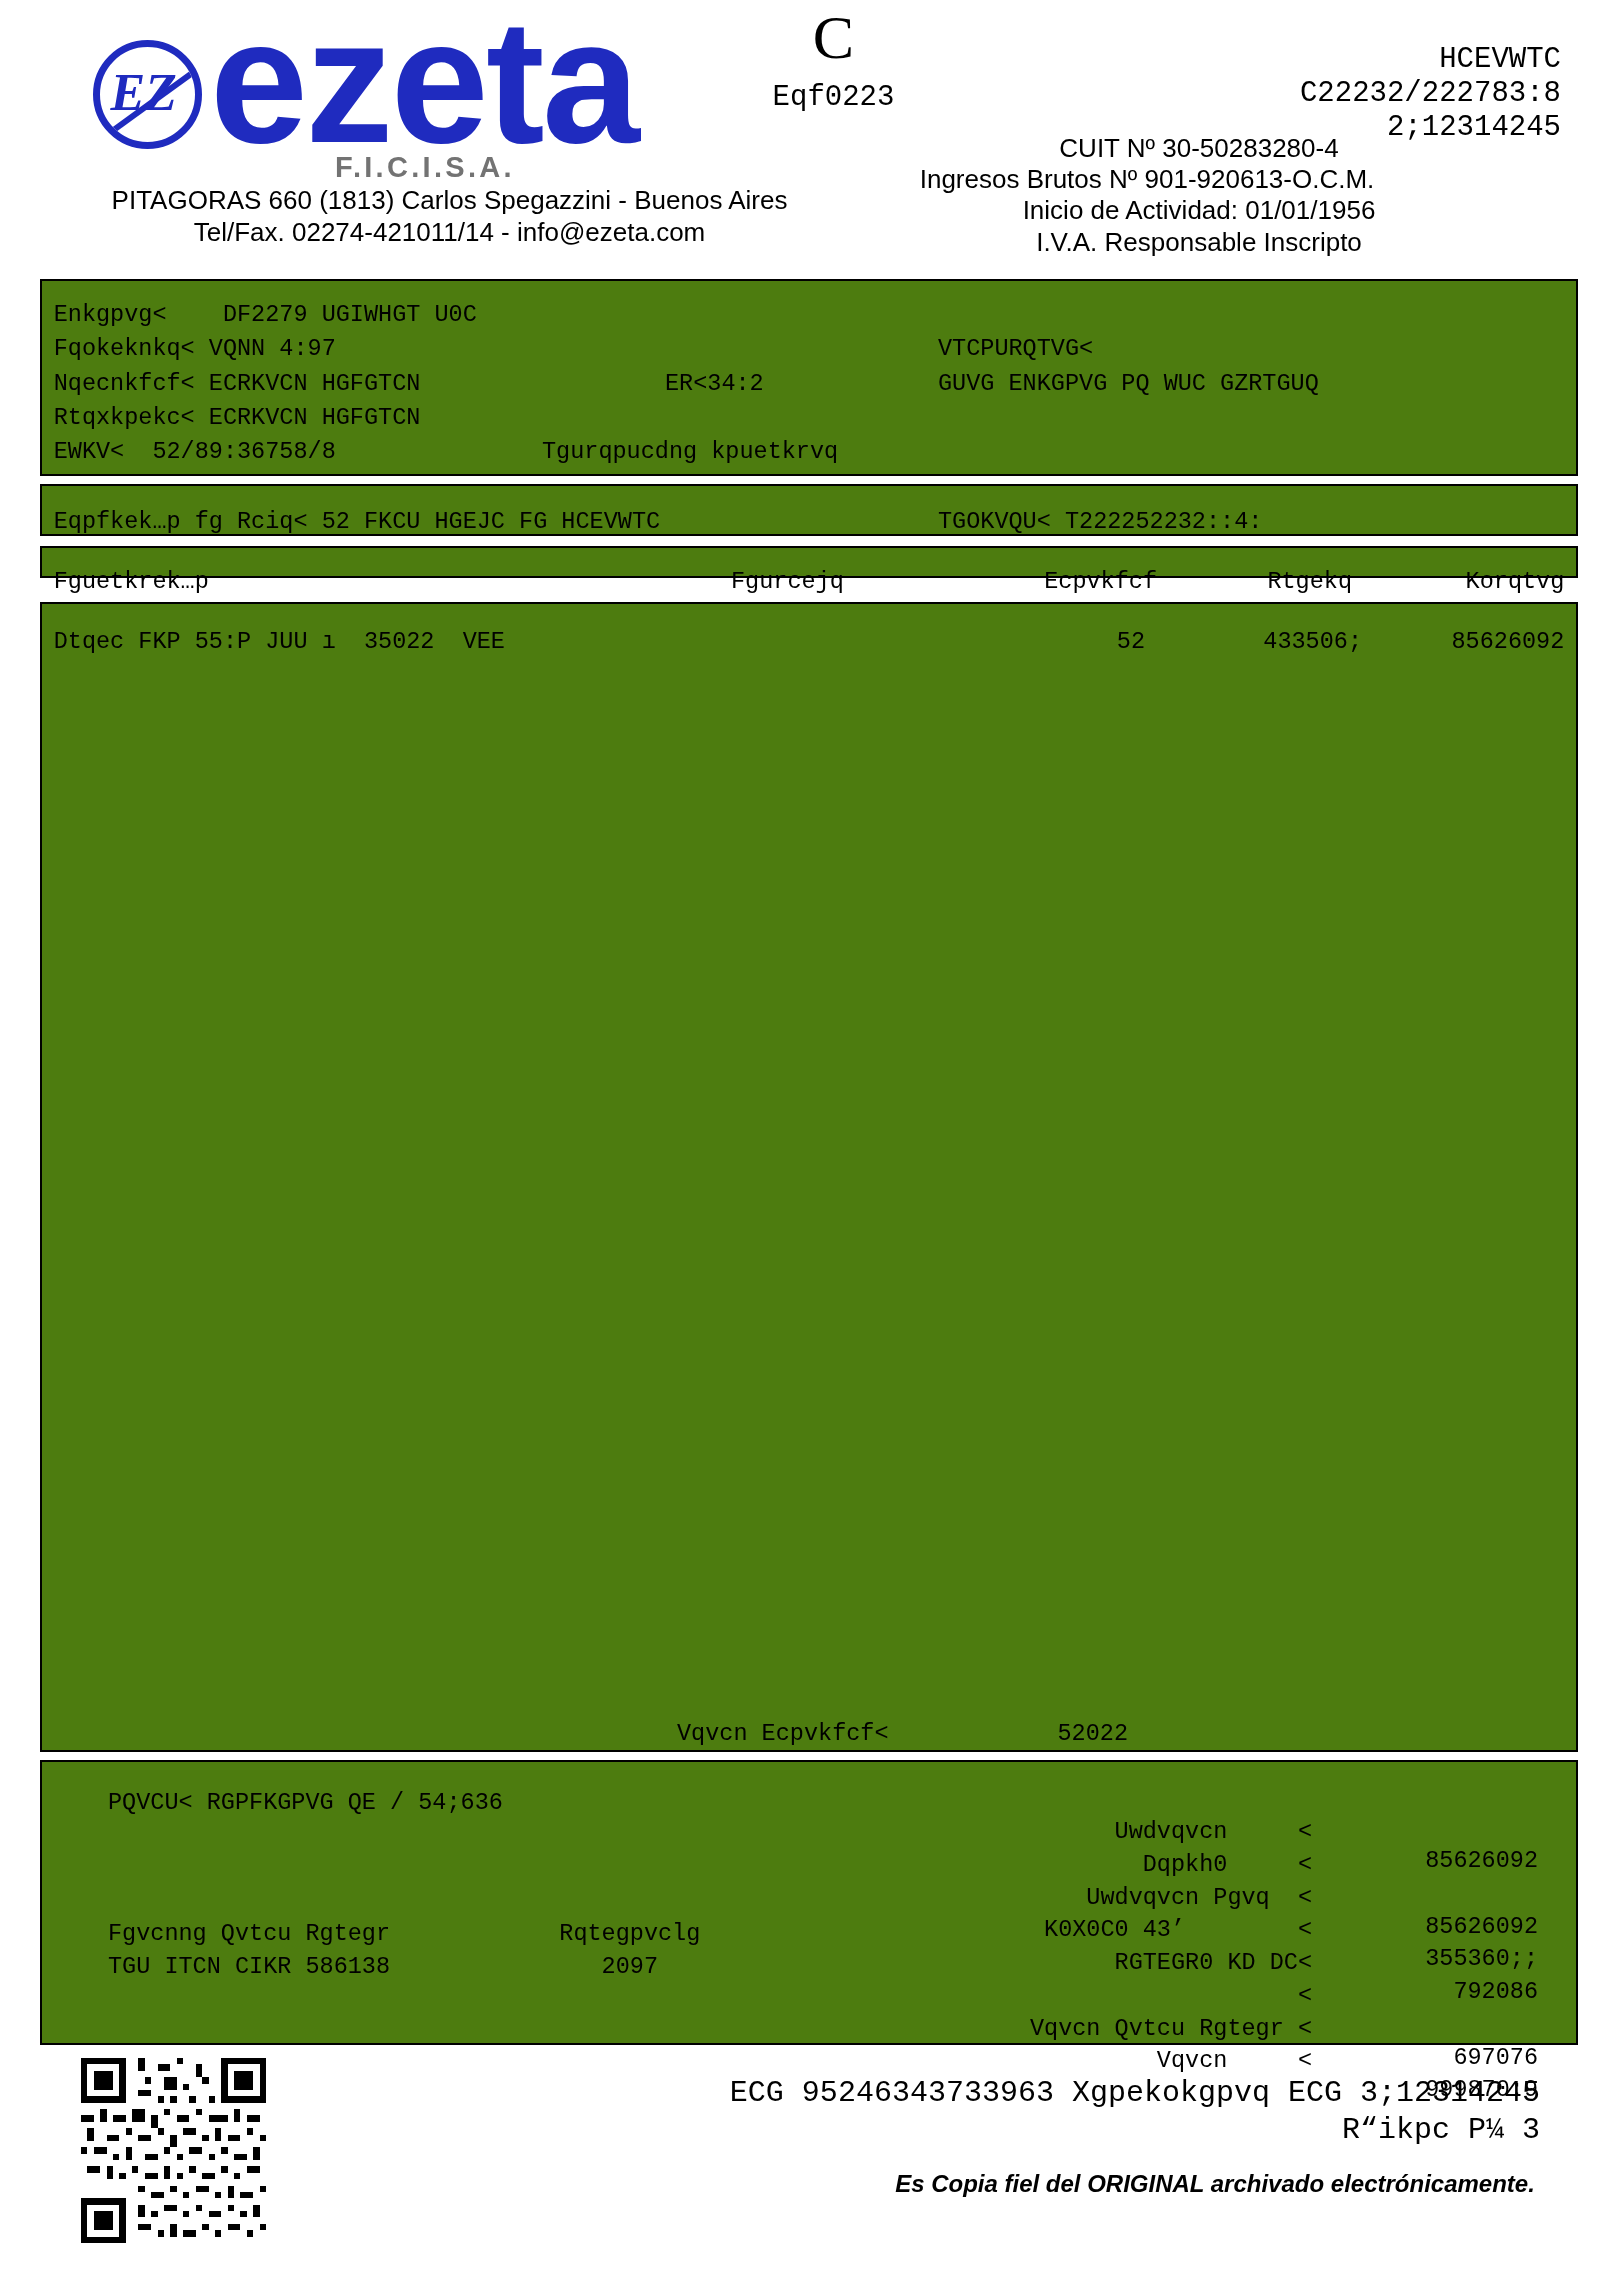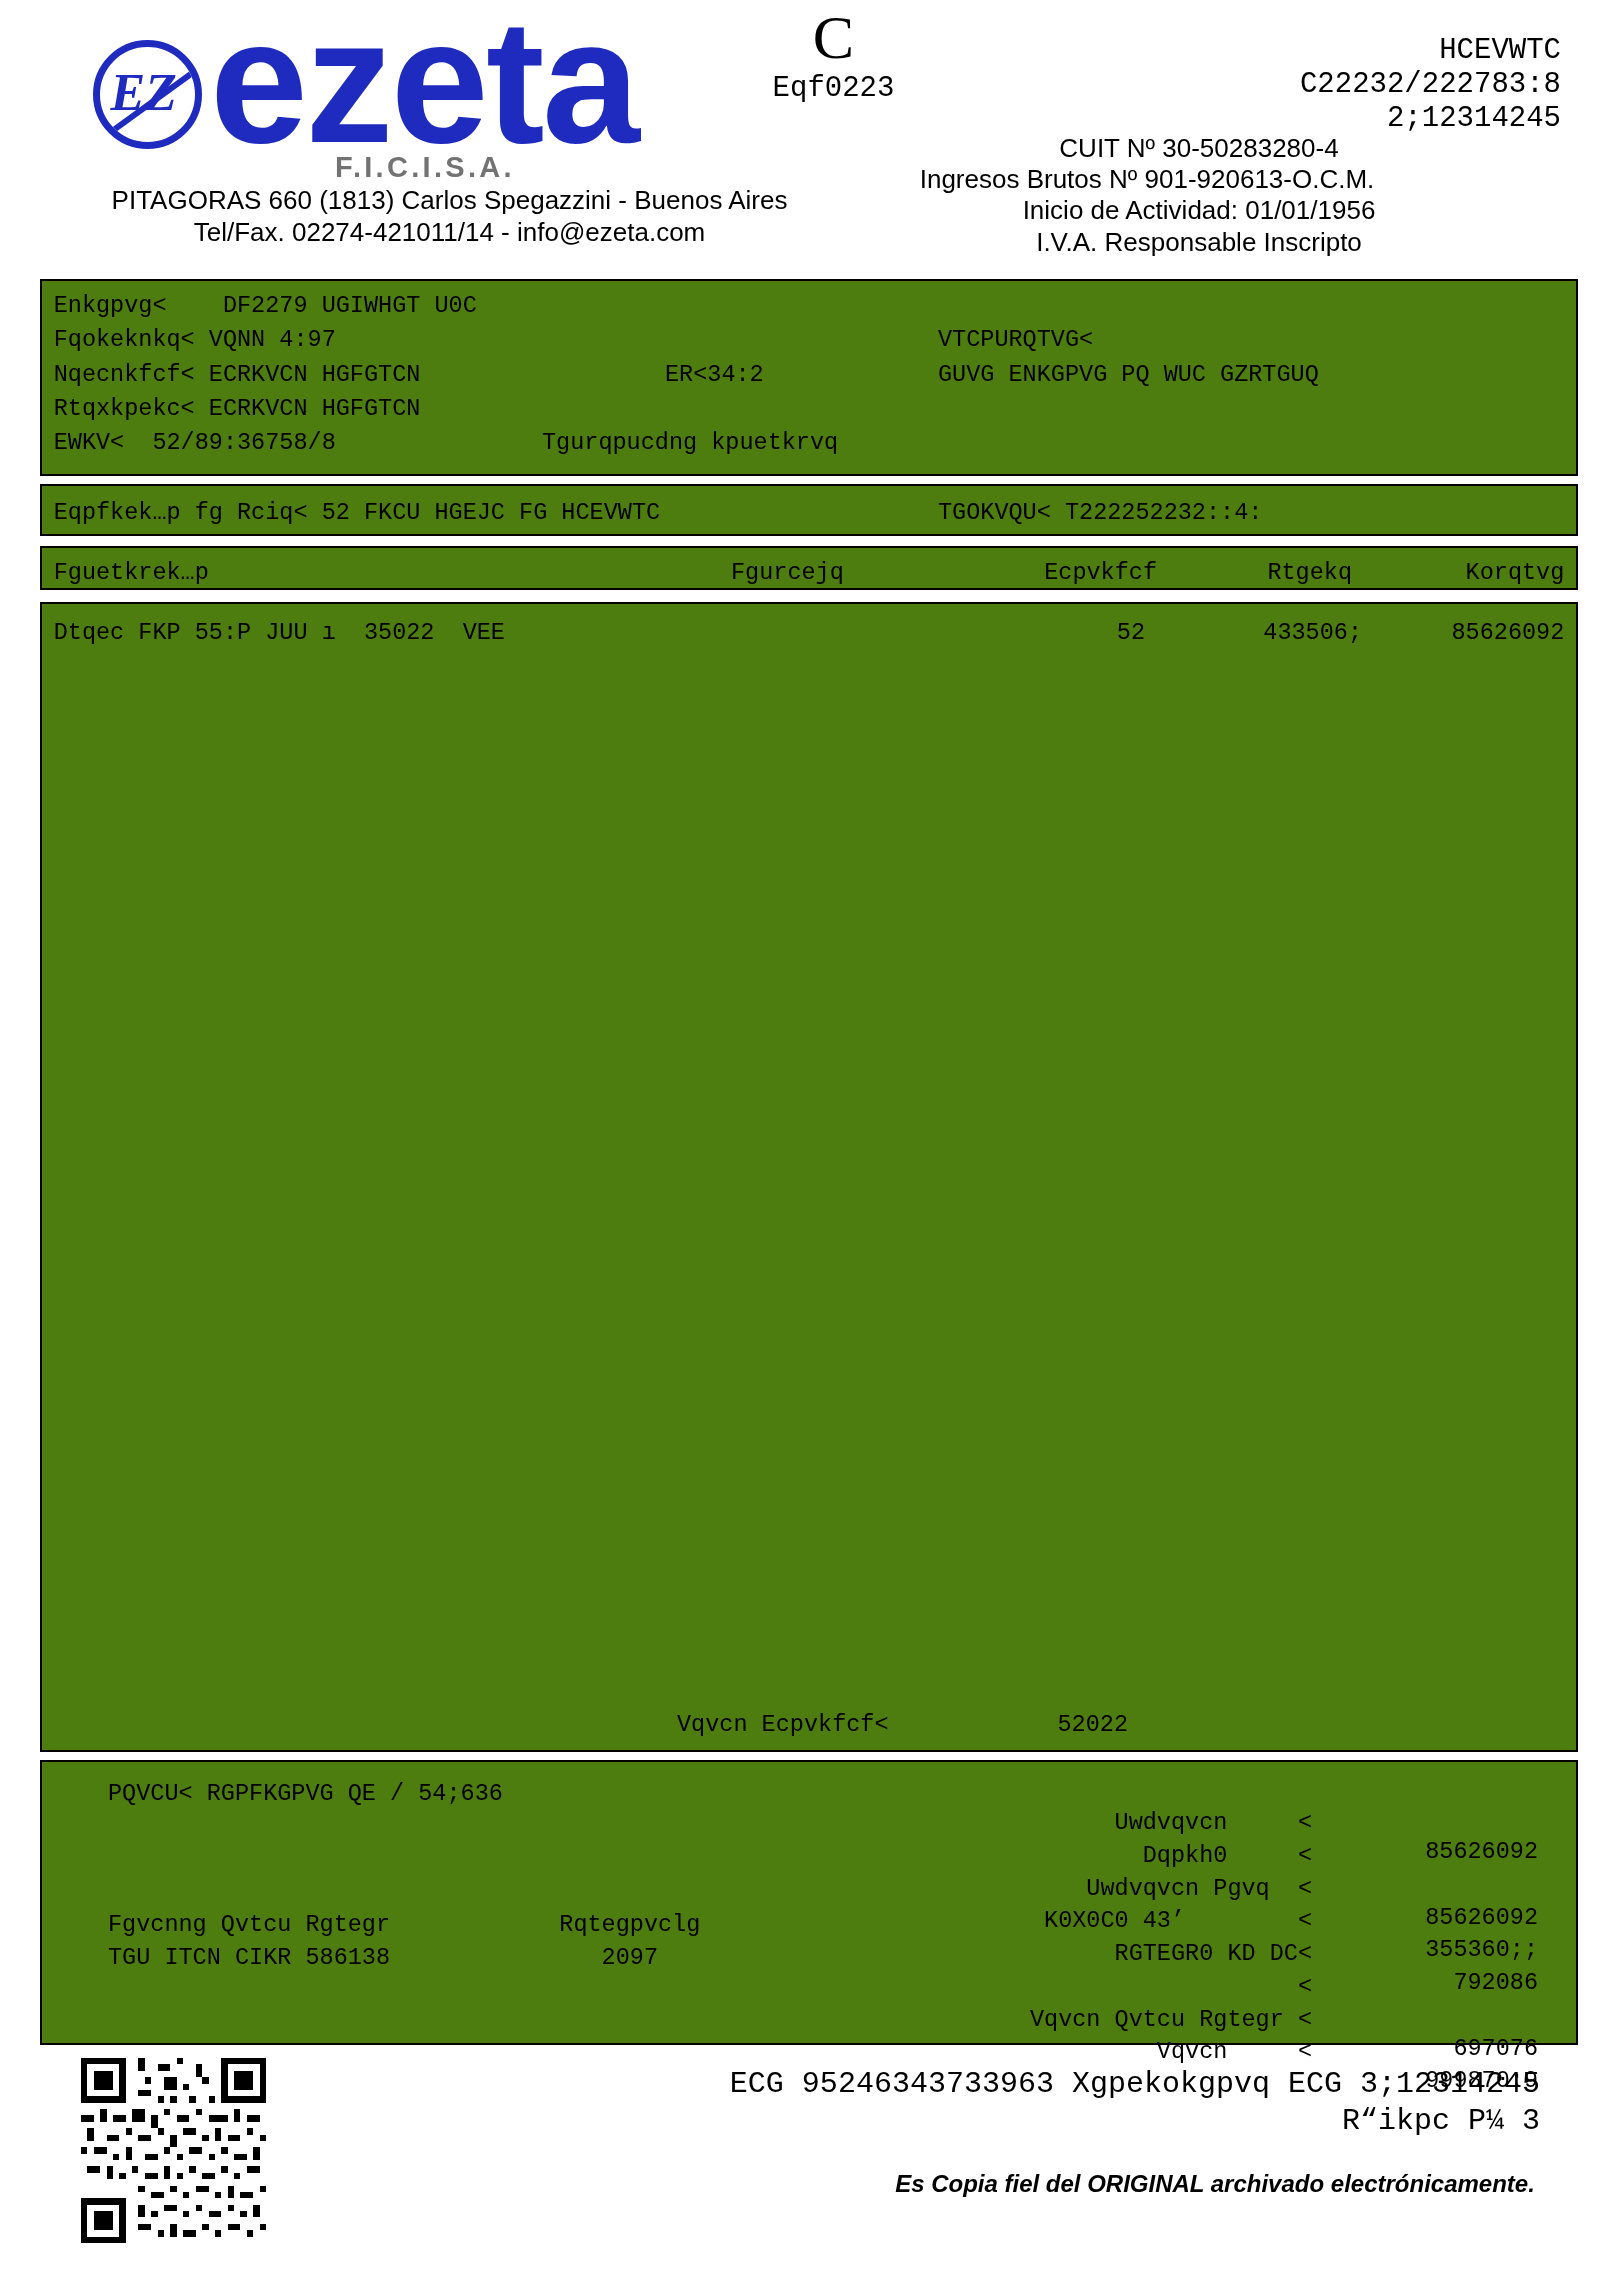--- a/index.html
+++ b/index.html
@@ -3,21 +3,21 @@
 <meta charset="utf-8">
 <title>Factura</title>
 <style>
   * { margin:0; padding:0; box-sizing:border-box; }
   html,body { background:#ffffff; }
   .page {
     position:relative; width:1616px; height:2284px; background:#ffffff; color:#000;
     font-family:"Liberation Sans","DejaVu Sans",sans-serif; overflow:hidden;
   }
   .abs { position:absolute; }
-  .mono { font-family:"Liberation Mono","DejaVu Sans Mono",monospace; white-space:pre; }
+  .mono { font-family:"Liberation Mono","DejaVu Sans Mono",monospace; white-space:pre;margin-top:9px; }
   .sans { font-family:"Liberation Sans","DejaVu Sans",sans-serif; }
   .serif { font-family:"Liberation Serif","DejaVu Serif",serif; }
   .m36 { font-size:23.5px; line-height:29px; }
   .m44 { font-size:29px; line-height:34px; }
   .m46 { font-size:30px; line-height:35px; }
   .s40 { font-size:26px; line-height:31px; }
   .center { text-align:center; }
   .rightalign { text-align:right; }
   .box { position:absolute; left:40px; width:1538px; border:2px solid #000; background:#4d7c0f; }
 
@@ -77,21 +77,21 @@
     <span class="abs mono m36" style="left:11.7px;top:113px;text-align:center;">Rtqxkpekc&lt; ECRKVCN HGFGTCN</span>
     <span class="abs mono m36" style="left:11.7px;top:147px;">EWKV&lt;  52/89:36758/8</span>
     <span class="abs mono m36" style="left:500px;top:147px;">Tgurqpucdng kpuetkrvq</span>
   </div>
 
   <div class="box" style="top:484px;height:52px;">
     <span class="abs mono m36" style="left:11.7px;top:11.7px;">Eqpfkek…p fg Rciq&lt; 52 FKCU HGEJC FG HCEVWTC</span>
     <span class="abs mono m36" style="left:896px;top:11.7px;">TGOKVQU&lt; T222252232::4:</span>
   </div>
 
-  <div class="box" style="top:546px;height:44px;">
+  <div class="box" style="top:546px;height:32px;">
     <span class="abs mono m36" style="left:11.7px;top:9.8px;">Fguetkrek…p</span>
     <span class="abs mono m36" style="left:689px;top:9.8px;">Fgurcejq</span>
     <span class="abs mono m36" style="right:419px;top:9.8px;">Ecpvkfcf</span>
     <span class="abs mono m36" style="right:224px;top:9.8px;">Rtgekq</span>
     <span class="abs mono m36" style="right:11.7px;top:9.8px;">Korqtvg</span>
   </div>
 
   <div class="box" style="top:602px;height:1150px;">
     <div class="irow" style="top:14.3px;">
       <span class="abs mono m36" style="left:11.7px;">Dtqec FKP 55:P JUU ı  35022  VEE</span>

